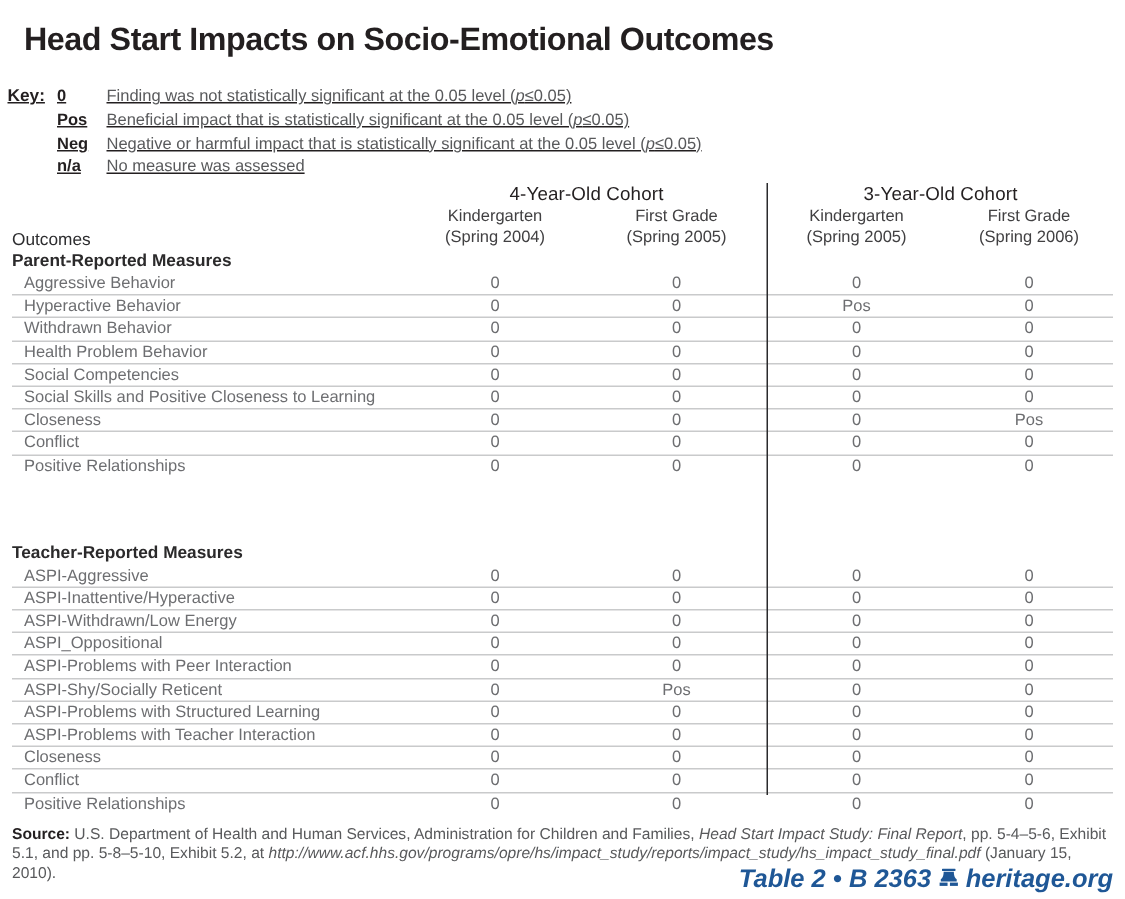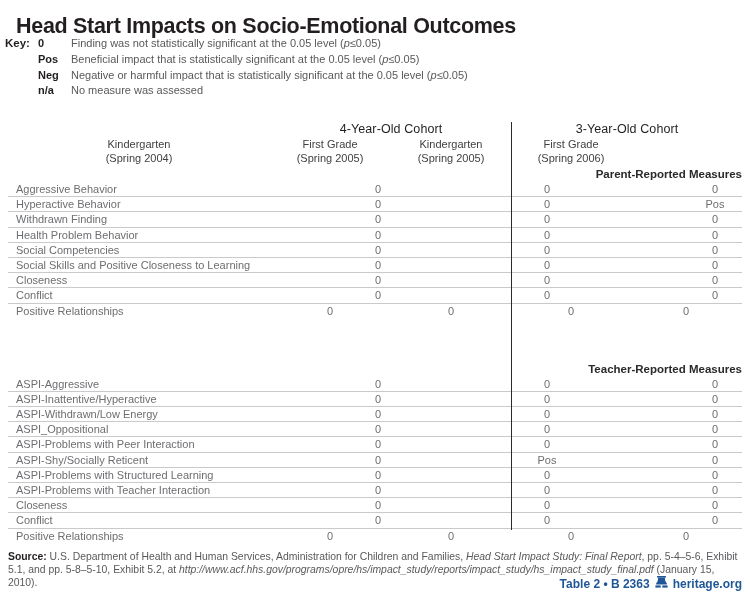--- a/index.html
+++ b/index.html
@@ -6,50 +6,50 @@
   body{
     width:750px;height:599px;position:relative;background:#ffffff;
     font-family:"Liberation Sans","DejaVu Sans",sans-serif;
     color:#231f20;overflow:hidden;
   }
   .title{
     position:absolute;left:5px;top:3px;margin:11px;
     font-size:21.5px;font-weight:700;letter-spacing:-0.3px;color:#231f20;
   }
   
-  .key{position:absolute;left:5px;top:36px;font-size:11px;}
+  .key{position:absolute;left:5px;top:57px;font-size:11px;text-decoration:underline;}
   .key-row{display:grid;grid-template-columns:33px 33px auto;line-height:15.8px;}
   .key-label{font-weight:700;font-size:11.5px;color:#231f20;}
   .key-sym{font-weight:700;color:#231f20;}
   .key-desc{color:#58595b;}
   .key-desc .it{font-style:italic;}
   
   .table-wrap{position:absolute;left:8px;top:121px;width:734px;}
   .grid-row{display:grid;grid-template-columns:262px 120px 122px 118px 112px;box-sizing:border-box;}
   .cohort-row{height:17px;}
   .cohort-cell{grid-column:span 2;text-align:center;font-weight:400;font-size:12.5px;line-height:16px;color:#231f20;letter-spacing:0.1px;}
   .sub-row{height:29px;}
   .outcomes-cell{align-self:end;font-size:11.5px;color:#2d2d2f;line-height:14px;}
   .sub-cell{text-align:center;font-size:11px;line-height:13.5px;color:#414042;}
   .section{width:100%;}
-  .section-head{height:15px;line-height:15px;font-size:11.5px;font-weight:600;color:#2b2a2b;text-align:right;}
+  .section-head{height:15px;line-height:15px;font-size:11.5px;font-weight:600;color:#2b2a2b;}
   .section--gap{margin-top:43px;}
   .drow{height:15.2px;line-height:14.5px;font-size:11px;color:#6d6e71;}
-  .drow:not(:last-child){border-bottom:1px solid #c9cacb;gap:48px;}
+  .drow:not(:last-child){border-bottom:1px solid #c9cacb;}
   .drow .label{padding-left:8px;white-space:nowrap;overflow:hidden;}
   .drow .val{text-align:center;}
   
   .cohort-divider{position:absolute;left:511px;top:122px;width:1px;height:408px;background:#2a2a2c;}
   
   .source{position:absolute;left:8px;top:540px;width:734px;font-size:10.4px;line-height:13px;color:#58595b;}
   .source .b{font-weight:700;color:#231f20;}
   .source .i{font-style:italic;}
   
   .footer{position:absolute;right:8px;top:576px;display:flex;align-items:center;gap:4px;
-          font-size:12px;color:#1f5796;}
+          font-size:17px;color:#1f5796;font-style:italic;}
   .footer .ref{font-weight:700;white-space:nowrap;}
   .footer .site{font-weight:600;}
   .bell{display:inline-block;margin:0 1px;}
 </style>
 </head>
 <body>
 
 <h1 class="title">Head Start Impacts on Socio-Emotional Outcomes</h1>
 
 <div class="key">
@@ -76,20 +76,21 @@
     </div>
   </div>
 
 <div class="table-wrap">
   <div class="grid-row cohort-row">
     <div></div>
     <div class="cohort-cell">4-Year-Old Cohort</div>
     <div class="cohort-cell">3-Year-Old Cohort</div>
   </div>
   <div class="grid-row sub-row">
+    <div class="outcomes-cell">Outcomes</div>
     <div class="sub-cell">
       <div>Kindergarten</div>
       <div>(Spring 2004)</div>
     </div>
     <div class="sub-cell">
       <div>First Grade</div>
       <div>(Spring 2005)</div>
     </div>
     <div class="sub-cell">
       <div>Kindergarten</div>
@@ -112,21 +113,21 @@
             <div class="val">0</div>
           </div>
           <div class="grid-row drow">
             <div class="label">Hyperactive Behavior</div>
             <div class="val">0</div>
             <div class="val">0</div>
             <div class="val">Pos</div>
             <div class="val">0</div>
           </div>
           <div class="grid-row drow">
-            <div class="label">Withdrawn Finding</div>
+            <div class="label">Withdrawn Behavior</div>
             <div class="val">0</div>
             <div class="val">0</div>
             <div class="val">0</div>
             <div class="val">0</div>
           </div>
           <div class="grid-row drow">
             <div class="label">Health Problem Behavior</div>
             <div class="val">0</div>
             <div class="val">0</div>
             <div class="val">0</div>

